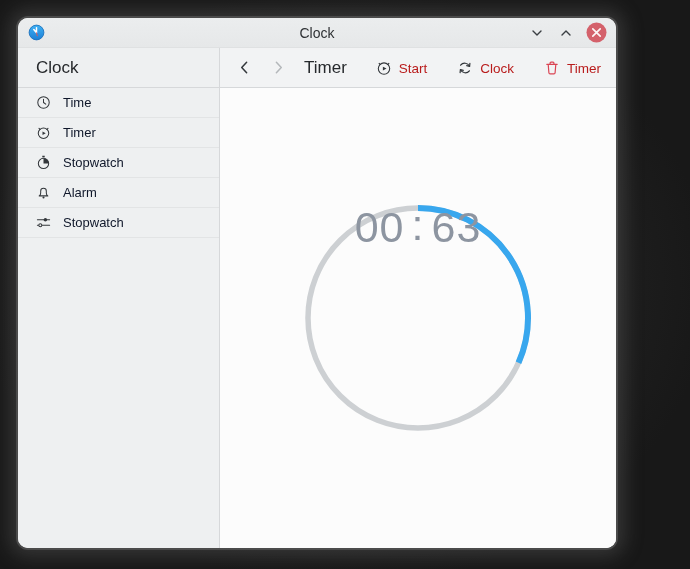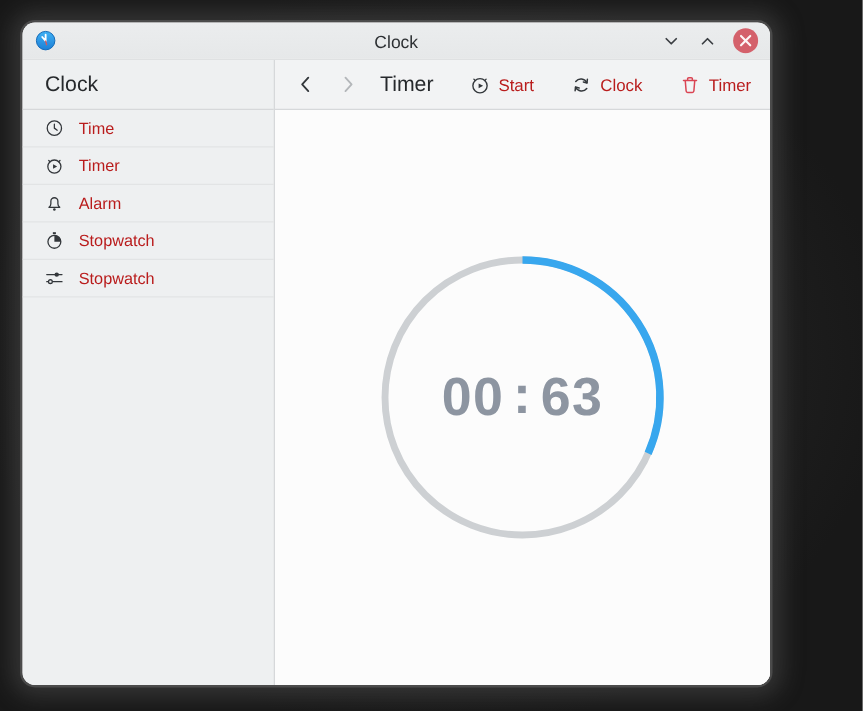--- a/index.html
+++ b/index.html
@@ -36,21 +36,21 @@
     border-right:1px solid #d6d8da; display:flex; flex-direction:column;
   }
   .sidebar-header {
     height:40px; flex:0 0 auto; display:flex; align-items:center;
     padding-left:18px; border-bottom:1px solid #d6d8da;
     font-size:17px; color:#26292c;
   }
   .nav-item {
     height:30px; display:flex; align-items:center; gap:12px;
     padding-left:18px; border-bottom:1px solid #e2e4e5;
-    font-size:13px; color:#b91c1c; cursor:default;
+    font-size:13px; color:#0f172a; cursor:default;
   }
   .nav-icon { width:15px; height:15px; display:flex; align-items:center; justify-content:center; }
   .main { flex:1; display:flex; flex-direction:column; min-width:0; background:#fcfcfc; }
   .main-header {
     height:40px; flex:0 0 auto; background:#f2f3f4;
     border-bottom:1px solid #d6d8da;
     display:flex; align-items:center; padding:0 12px 0 14px;
   }
   .navbtn { width:20px; height:20px; display:flex; align-items:center; justify-content:center; cursor:default; }
   .navbtn + .navbtn { margin-left:14px; }
@@ -59,22 +59,22 @@
   .tool-btn {
     display:flex; align-items:flex-end; gap:7px; background:none; border:none;
     font-family:inherit; font-size:13.5px; color:#b91c1c; cursor:default; padding:2px 3px;
   }
   .tool-icon { width:16px; height:16px; display:flex; align-items:center; justify-content:center; }
   
   .content { flex:1; display:flex; align-items:center; justify-content:center; background:#fcfcfc; }
   .timer-widget { position:relative; width:230px; height:230px; }
   .timer-widget svg { position:absolute; inset:0; }
   .time-display {
-    position:absolute; inset:0; display:flex; align-items:center; justify-content:center;
-    font-size:43px; font-weight:700; letter-spacing:1px; color:#8d95a1;
+    position:absolute; inset:0; display:flex; justify-content:center;
+    font-size:43px; font-weight:400; letter-spacing:1px; color:#8d95a1;
   }
   .time-sep { margin:0 7px; position:relative; top:-2px; }
   svg.icon { display:block; }
 </style>
 </head>
 <body>
 
 <div class="stage">
   <div class="window">
 
@@ -143,36 +143,36 @@
               <path d="M3.2 3.6 L4.3 4.7 M12.8 3.6 L11.7 4.7" stroke="#33373b" stroke-width="1.1" stroke-linecap="round"></path>
               <path d="M6.9 6.9 L10.4 8.8 L6.9 10.7 Z" fill="#33373b"></path>
             </svg>
           </span>
           <span class="nav-label">Timer</span>
         </div>
 
         <div class="nav-item">
           <span class="nav-icon">
             <svg class="icon" width="15" height="15" viewBox="0 0 16 16">
-              <path d="M3.4 11.6 h9.2 c0 0 -1.6 -1.1 -1.6 -3.1 v-2.1 a3 3 0 0 0 -6 0 v2.1 c0 2 -1.6 3.1 -1.6 3.1 z" fill="none" stroke="#33373b" stroke-width="1.1" stroke-linejoin="round"></path>
-              <circle cx="8" cy="13.4" r="1.1" fill="#33373b"></circle>
-            </svg>
-          </span>
-          <span class="nav-label">Alarm</span>
-        </div>
-
-        <div class="nav-item">
-          <span class="nav-icon">
-            <svg class="icon" width="15" height="15" viewBox="0 0 16 16">
               <rect x="6.7" y="0.8" width="2.6" height="1.7" fill="#33373b"></rect>
               <circle cx="8" cy="9" r="5.5" fill="none" stroke="#33373b" stroke-width="1.1"></circle>
               <path d="M8 9 L8 3.5 A5.5 5.5 0 0 1 13.5 9 Z" fill="#33373b"></path>
             </svg>
           </span>
           <span class="nav-label">Stopwatch</span>
+        </div>
+
+        <div class="nav-item">
+          <span class="nav-icon">
+            <svg class="icon" width="15" height="15" viewBox="0 0 16 16">
+              <path d="M3.4 11.6 h9.2 c0 0 -1.6 -1.1 -1.6 -3.1 v-2.1 a3 3 0 0 0 -6 0 v2.1 c0 2 -1.6 3.1 -1.6 3.1 z" fill="none" stroke="#33373b" stroke-width="1.1" stroke-linejoin="round"></path>
+              <circle cx="8" cy="13.4" r="1.1" fill="#33373b"></circle>
+            </svg>
+          </span>
+          <span class="nav-label">Alarm</span>
         </div>
 
         <div class="nav-item">
           <span class="nav-icon">
             <svg class="icon" width="15" height="15" viewBox="0 0 16 16">
               <path d="M1.5 5 H14.5" stroke="#33373b" stroke-width="1.1" stroke-linecap="round"></path>
               <circle cx="10" cy="5" r="1.9" fill="#33373b"></circle>
               <path d="M1.5 11 H14.5" stroke="#33373b" stroke-width="1.1" stroke-linecap="round"></path>
               <circle cx="4.6" cy="11" r="1.6" fill="#eef0f1" stroke="#33373b" stroke-width="1.1"></circle>
             </svg>

